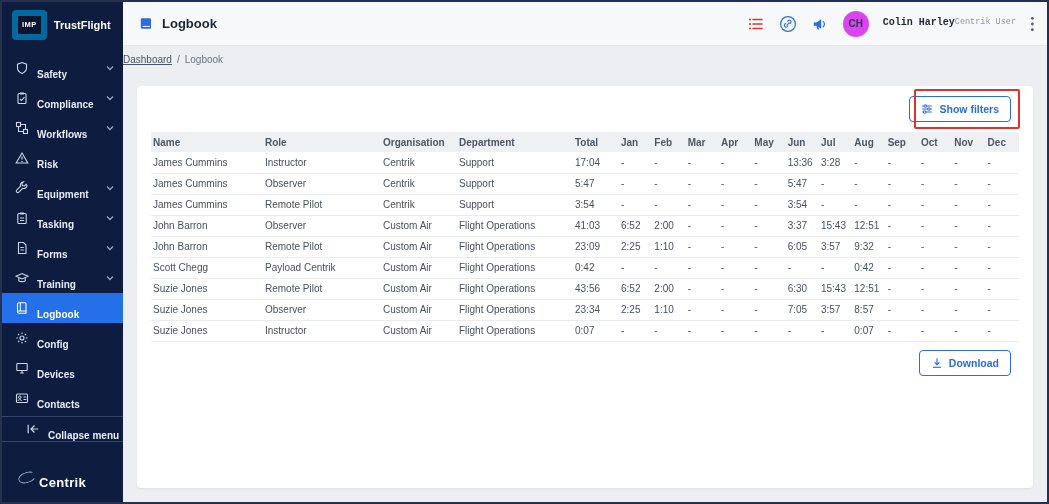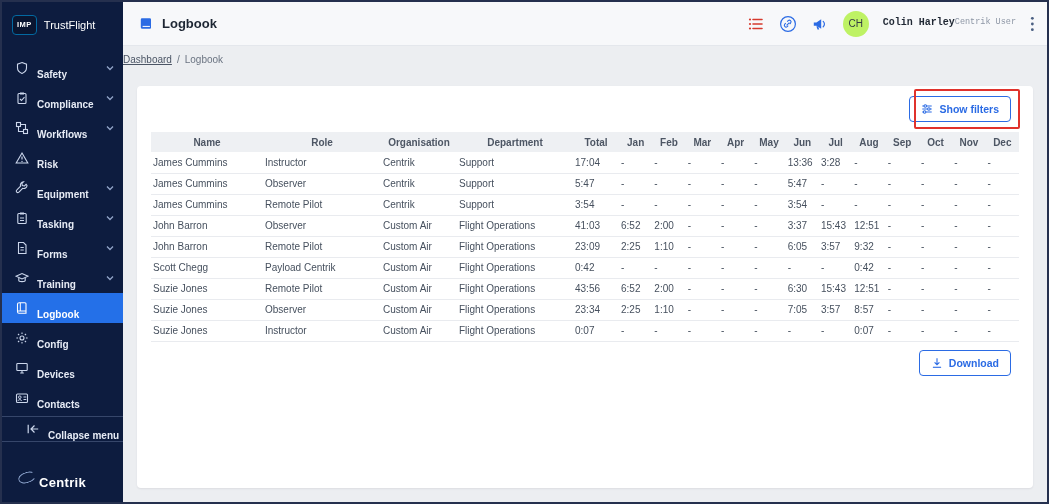--- a/index.html
+++ b/index.html
@@ -2,23 +2,23 @@
 <html><head>
 <meta charset="utf-8">
 <style>
   * { margin:0; padding:0; box-sizing:border-box; }
   html,body { width:1049px; height:504px; font-family:"Liberation Sans", sans-serif; background:#fff; }
   .page { width:1049px; height:504px; border:2px solid #25304e; display:flex; overflow:hidden; background:#eceef1; }
 
   
   .sidebar { width:121px; background:#0d1c3f; color:#e6ebf5; display:flex; flex-direction:column; flex-shrink:0; }
   .brand { height:46px; display:flex; align-items:center; gap:7px; padding:0 10px; }
-  .brand-badge { background:#0a1530; border:1px solid #0369a1; border-radius:4px; color:#fff;
+  .brand-badge { background:#0a1530; border:6px solid #0369a1; border-radius:4px; color:#fff;
                  font-size:7.5px; font-weight:bold; letter-spacing:.5px; padding:5px 4px; line-height:1; }
-  .brand-name { font-size:11px; font-weight:normal; color:#fff; }
+  .brand-name { font-size:11px; font-weight:bold; color:#fff; }
   .nav { display:flex; flex-direction:column; padding-top:5px; }
   .nav-item { height:30px; display:flex; align-items:center; gap:8px; padding:0 8px 0 13px; cursor:pointer; position:relative; }
   .nav-item:last-child { height:26px; border-top:1px solid rgba(160,180,220,.28); border-bottom:1px solid rgba(160,180,220,.28); margin-top:3px;padding-left:24px; }
   .nav-item.active { background:#2470e8; }
   .nav-icon { width:14px; height:14px; color:#ccd7ec; display:inline-flex; }
   .nav-item.active .nav-icon { color:#fff; }
   .nav-icon svg { width:14px; height:14px; }
   .nav-label { font-size:10px; font-weight:bold; color:#e6ebf5; flex:1; white-space:nowrap;margin-top:12px; }
   .nav-item.active .nav-label { color:#fff; }
   .nav-chevron { width:10px; height:10px; color:#93a5c9; display:inline-flex; }
@@ -31,22 +31,22 @@
   
   .main { flex:1; display:flex; flex-direction:column; background:#eceef1; min-width:0; }
   .topbar { height:44px; background:#f7f8fa; border-bottom:1px solid #e4e7ec; display:flex; align-items:center;
             justify-content:space-between; padding:0 12px 0 16px; flex-shrink:0; }
   .title-group { display:flex; align-items:center; gap:8px; }
   .title-icon { width:15px; height:15px; display:inline-flex; }
   .page-title { font-size:13px; font-weight:bold; color:#1d2633; }
   .top-actions { display:flex; align-items:center; gap:14px; }
   .tb-icon { width:18px; height:18px; display:inline-flex; cursor:pointer; }
   .tb-icon svg { width:18px; height:18px; }
-  .avatar { width:26px; height:26px; border-radius:50%; background:#bef264; color:#333a45; font-size:10px;
-            font-weight:normal; display:flex; align-items:center; justify-content:center; cursor:pointer; }
+  .avatar { width:26px; height:26px; border-radius:50%; background:#d946ef; color:#333a45; font-size:10px;
+            font-weight:bold; display:flex; align-items:center; justify-content:center; cursor:pointer; }
   .user-block { display:flex; flex-direction:row; line-height:1.25;font-family:Liberation Mono, monospace; }
   .user-name { font-size:10px; font-weight:bold; color:#1f2733; }
   .user-role { font-size:8.5px; color:#8d96a5; }
   .kebab { width:5px; height:16px; color:#4a5f82; display:inline-flex; cursor:pointer; }
 
   .breadcrumb { height:26px; display:flex; align-items:center; gap:5px; padding:0 0; font-size:10px; background:#eceef1; flex-shrink:0; }
   .crumb-link { color:#4b5565; text-decoration:underline; cursor:pointer; }
   .crumb-sep { color:#6b7482; }
   .crumb-current { color:#6b7482; }
 
@@ -56,21 +56,21 @@
 
   .btn { display:inline-flex; align-items:center; gap:6px; background:#fff; border:1px solid #2b6be4; color:#2b6be4;
          border-radius:4px; font-size:10.5px; font-weight:bold; padding:6px 11px; cursor:pointer; font-family:inherit; }
   .btn-icon { display:inline-flex; width:12px; height:12px; }
   .btn-icon svg { width:12px; height:12px; }
   .show-filters { position:absolute; top:10px; right:22px; }
   .annotation-box { position:absolute; top:3px; right:13px; width:106px; height:40px;
                     border:2.5px solid #e0322c; border-radius:2px; pointer-events:none; z-index:5; }
 
   .logbook-table { width:100%; border-collapse:collapse; table-layout:fixed; margin-top:34px; font-size:10px; }
-  .logbook-table th { background:#eef0f3; color:#4d5664; font-weight:bold; text-align:center; height:20px; padding:0 2px 0 2px; }
+  .logbook-table th { background:#eef0f3; color:#4d5664; font-weight:bold; text-align:left; height:20px; padding:0 2px 0 2px; }
   .logbook-table td { color:#46505e; height:21px; border-bottom:1px solid #e9ebef; padding:0 2px 0 2px; white-space:nowrap; overflow:hidden; }
   .table-footer { display:flex; justify-content:flex-end; padding-top:8px; padding-right:8px; }
 </style>
 </head>
 <body>
 
 <div class="page">
 
   <aside class="sidebar">
     <div class="brand">

